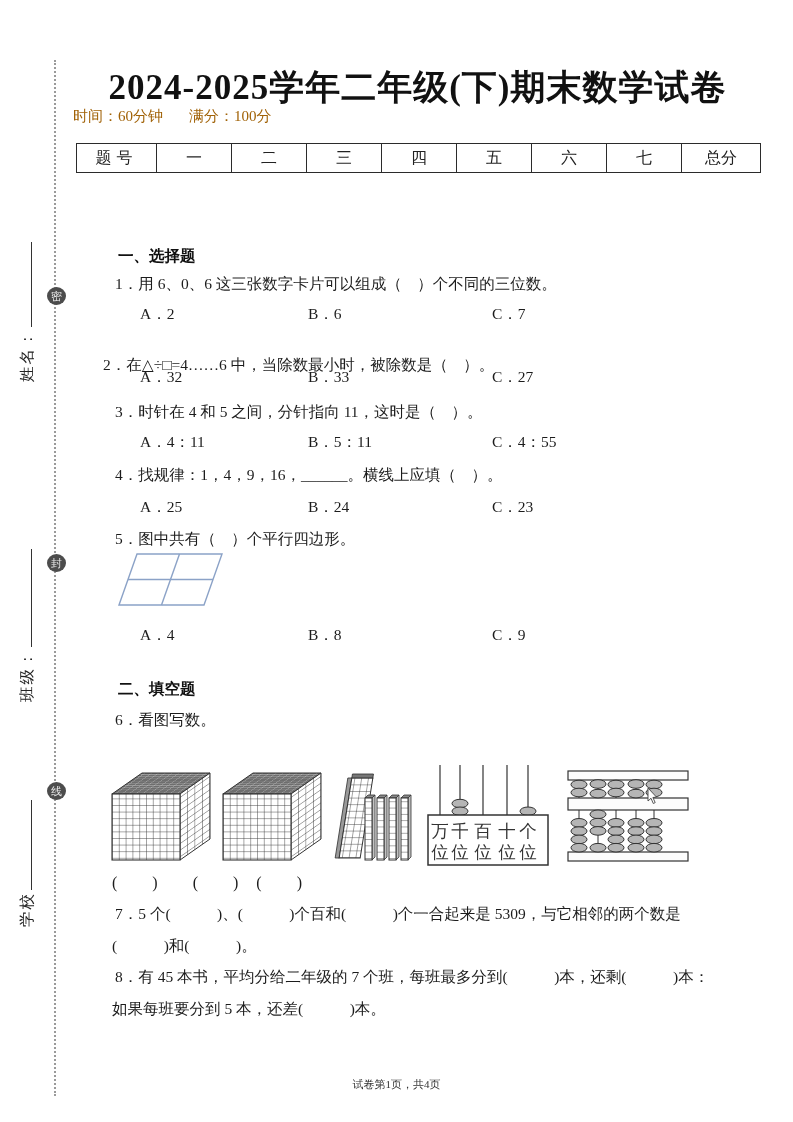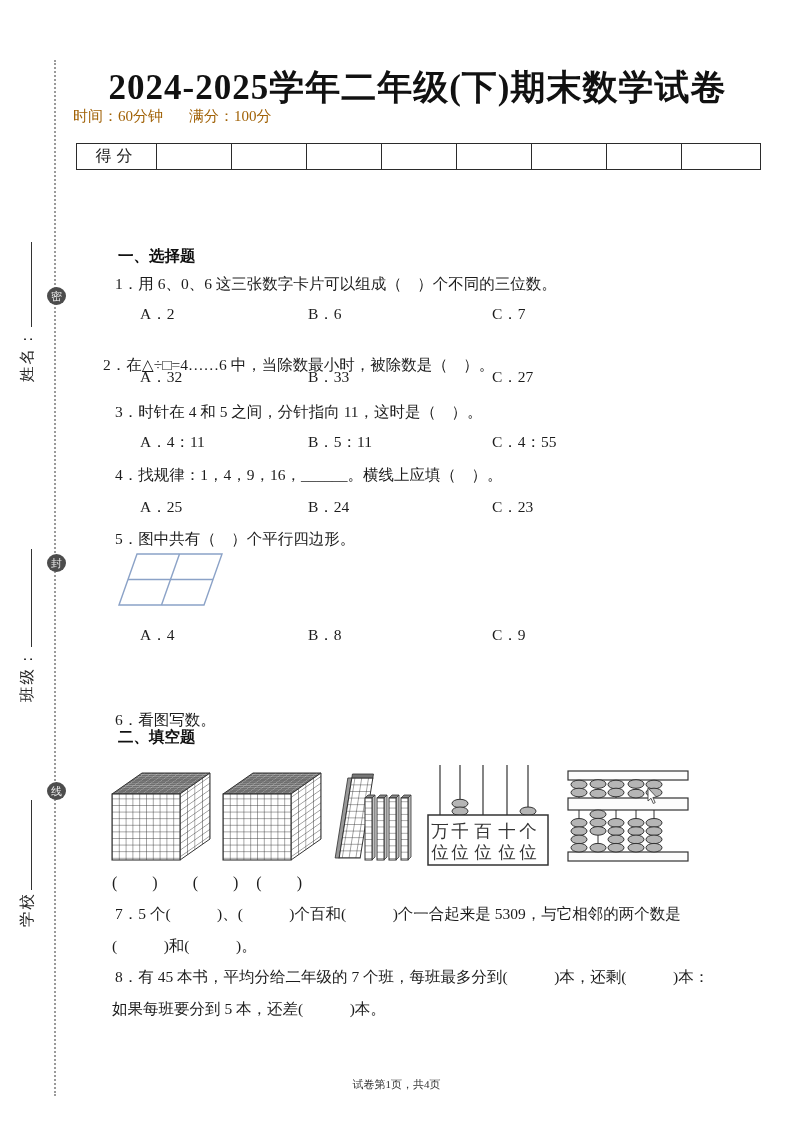--- a/index.html
+++ b/index.html
@@ -65,30 +65,30 @@
       <col style="width:75px">
       <col style="width:75px">
       <col style="width:75px">
     <col style="width:75px">
       <col style="width:75px">
       <col style="width:75px">
       <col style="width:75px">
       <col style="width:79px">
   </colgroup>
   <tbody>
-  <tr class="r2">
-    <td class="lab">得分</td>
-    <td></td>
-    <td></td>
-    <td></td>
-    <td></td>
-    <td></td>
-    <td></td>
-    <td></td>
-    <td></td>
+      <tr>
+    <td class="lab">题号</td>
+    <td>一</td>
+    <td>二</td>
+    <td>三</td>
+    <td>四</td>
+    <td>五</td>
+    <td>六</td>
+    <td>七</td>
+    <td>总分</td>
   </tr>
 </tbody>
   </table>
 
 <div class="abs sec" style="left:118px;top:246px;text-align:center;">一、选择题</div>
 
 <div class="abs q" style="left:115px;top:274px;">1．用 6、0、6 这三张数字卡片可以组成（　）个不同的三位数。</div>
 <div class="abs opts" style="left:0;top:304px;">
   <span class="oA">A．2</span>
   <span class="oB">B．6</span>
@@ -125,21 +125,21 @@
     <line x1="69.5" y1="4" x2="51.5" y2="55"></line>
   </g>
 </svg>
 
 <div class="abs opts" style="left:0;top:625px;">
   <span class="oA">A．4</span>
   <span class="oB">B．8</span>
   <span class="oC">C．9</span>
 </div>
 
-<div class="abs sec" style="left:118px;top:679px;margin-top:48px;">二、填空题</div>
+<div class="abs sec" style="left:118px;top:679px;">二、填空题</div>
 <div class="abs q" style="left:115px;top:710px;">6．看图写数。</div>
 
 <svg class="abs" style="left:106px;top:758px;" width="592" height="112" viewBox="0 0 592 112">
   <defs>
     <pattern id="pf" width="6.8" height="6.6" patternUnits="userSpaceOnUse">
       <rect width="6.8" height="6.6" fill="#ffffff"></rect>
       <path d="M6.8 0H0V6.6" stroke="#3a3a3a" stroke-width="0.9" fill="none"></path>
     </pattern>
     <pattern id="pt" width="6.8" height="2.2" patternUnits="userSpaceOnUse" patternTransform="skewX(-55)">
       <rect width="6.8" height="2.2" fill="#6e6e6e"></rect>

